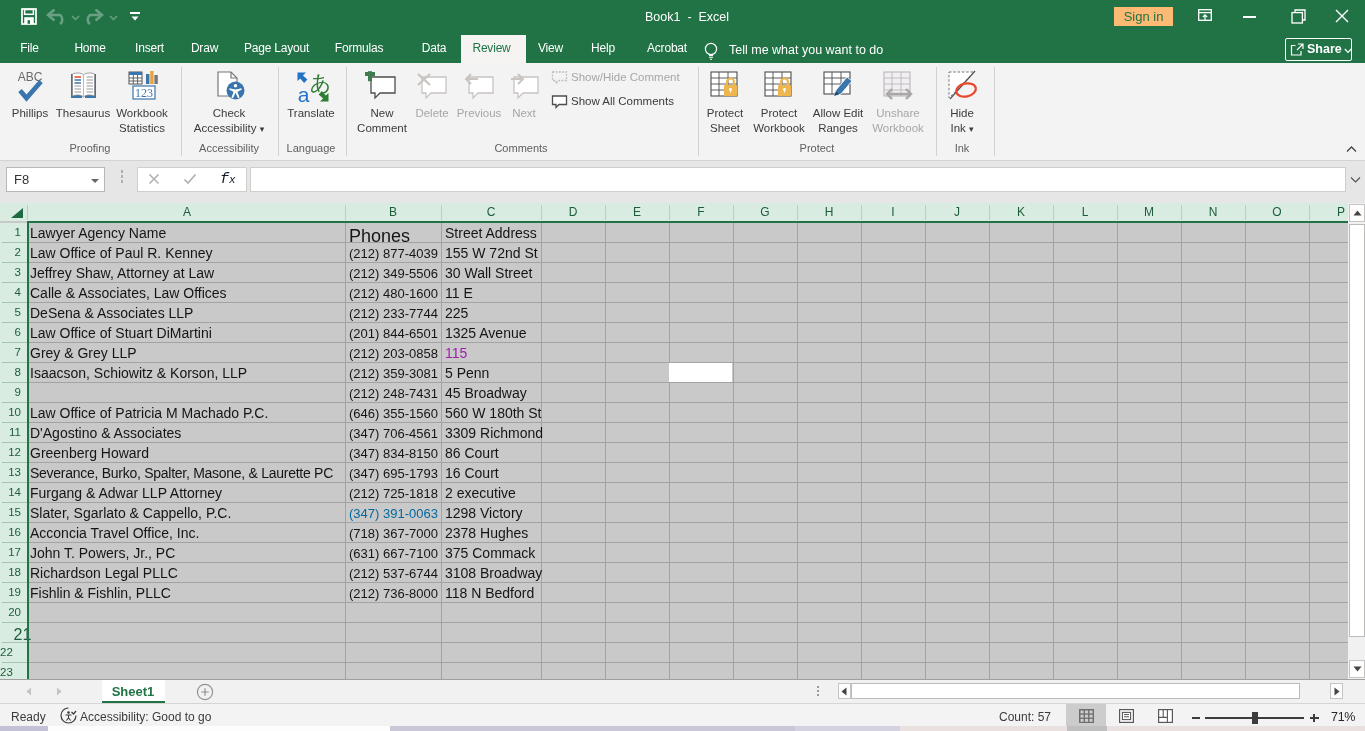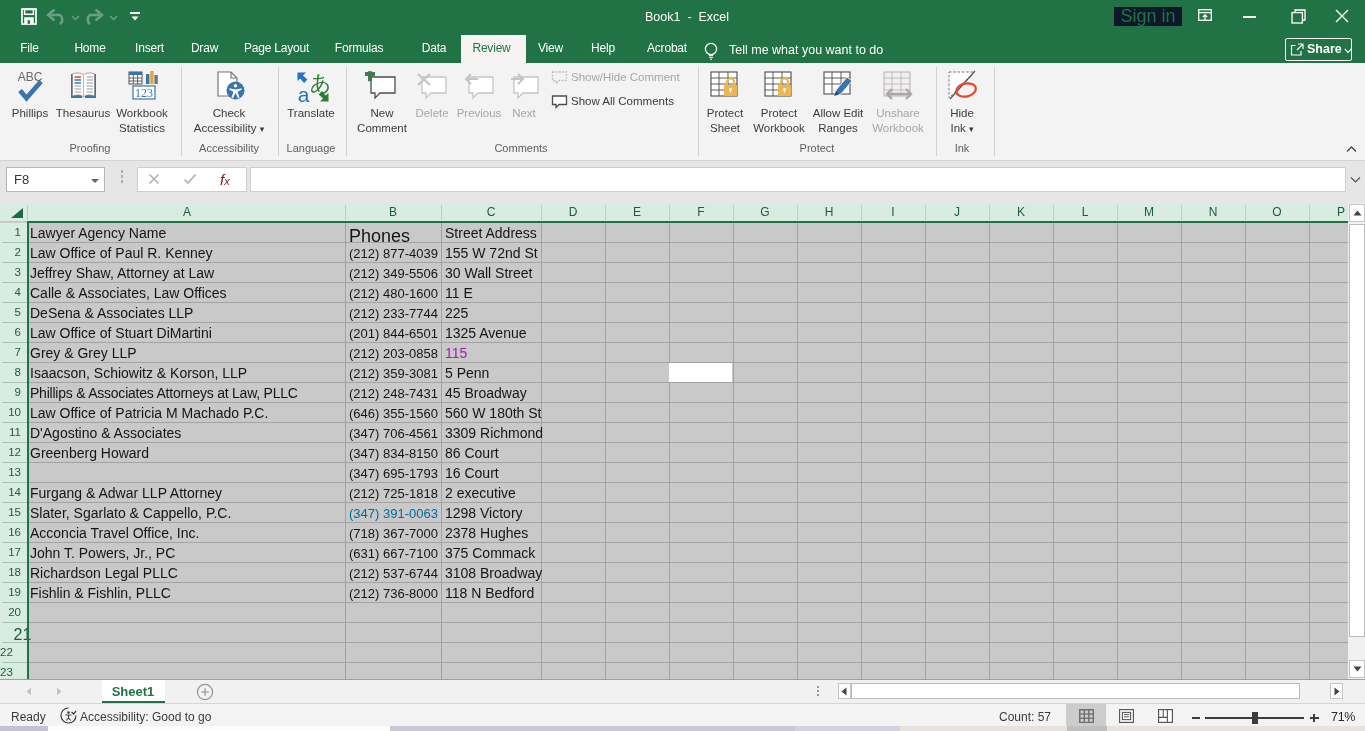--- a/index.html
+++ b/index.html
@@ -21,21 +21,21 @@
 <svg class="ab" style="left:84px;top:9px" width="34" height="16" viewBox="0 0 34 16">
 <path d="M17 6 H6 a5.5 5.5 0 0 0 0 9" fill="none" stroke="#69a083" stroke-width="2.6"></path>
 <path d="M11.5 0.5 L18 6 L11.5 11.5" fill="none" stroke="#69a083" stroke-width="2.6"></path>
 <path d="M26 7 l3.5 3.5 l3.5 -3.5" fill="none" stroke="#69a083" stroke-width="1.5"></path>
 </svg>
 <svg class="ab" style="left:128px;top:11px" width="14" height="12" viewBox="0 0 14 12">
 <rect x="2" y="1" width="10" height="2" fill="#fff"></rect>
 <path d="M3.5 5.5 L7 9.5 L10.5 5.5 Z" fill="#fff"></path>
 </svg>
 <div class="ab" style="left:645px;top:10px;width:160px;font-size:12.5px;color:#fff">Book1&nbsp; - &nbsp;Excel</div>
-<div class="ab" style="left:1114px;top:7px;width:68px;height:19px;background:#0f172a;color:#217346;font-size:18px;text-align:center;line-height:19px">Sign in</div>
+<div class="ab" style="left:1114px;top:7px;width:59px;height:19px;background:#fdba74;color:#217346;font-size:13px;text-align:center;line-height:19px">Sign in</div>
 <svg class="ab" style="left:1198px;top:9px" width="14" height="12" viewBox="0 0 14 12">
 <rect x="0.7" y="0.7" width="12.6" height="10.6" fill="none" stroke="#fff" stroke-width="1.3"></rect>
 <path d="M1 3.6 H13" stroke="#fff" stroke-width="1.3"></path>
 <path d="M7 11 V6.2 M4.8 8 L7 5.8 L9.2 8" fill="none" stroke="#fff" stroke-width="1.2"></path>
 </svg>
 <div class="ab" style="left:1243px;top:16px;width:13px;height:1.6px;background:#fff"></div>
 <svg class="ab" style="left:1291px;top:9px" width="15" height="15" viewBox="0 0 15 15">
 <rect x="1" y="3.6" width="10.4" height="10.4" fill="none" stroke="#fff" stroke-width="1.3"></rect>
 <path d="M4 3.6 V1 H14 V11 H11.5" fill="none" stroke="#fff" stroke-width="1.3"></path>
 </svg>
@@ -206,21 +206,21 @@
 <div class="ab" style="left:121px;top:9px;width:2px;height:3px;background:#b0b0b0"></div>
 <div class="ab" style="left:121px;top:14px;width:2px;height:3px;background:#b0b0b0"></div>
 <div class="ab" style="left:121px;top:19px;width:2px;height:3px;background:#b0b0b0"></div>
 <div class="ab" style="left:137px;top:6px;width:110px;height:25px;background:#fff;border:1px solid #d0cecb"></div>
 <svg class="ab" style="left:148px;top:12px" width="12" height="12" viewBox="0 0 12 12">
       <path d="M1.5 1.5 L10.5 10.5 M10.5 1.5 L1.5 10.5" stroke="#b3b1af" stroke-width="1.6"></path>
     </svg>
 <svg class="ab" style="left:183px;top:12px" width="14" height="12" viewBox="0 0 14 12">
       <path d="M1.5 6.5 L5 10 L12.5 1.5" fill="none" stroke="#b3b1af" stroke-width="1.7"></path>
     </svg>
-<div class="ab" style="left:220px;top:10px;font-size:15px;font-style:italic;font-family:Liberation Sans, sans-serif;color:#7f1d1d">f<span style="font-size:11px">x</span></div>
+<div class="ab" style="left:220px;top:10px;font-size:15px;font-style:italic;font-family:Liberation Mono, monospace;color:#0f172a">f<span style="font-size:11px">x</span></div>
 <div class="ab" style="left:250px;top:6px;width:1096px;height:25px;background:#fff;border:1px solid #d0cecb"></div>
 <svg class="ab" style="left:1350px;top:15px" width="11" height="7" viewBox="0 0 11 7">
       <path d="M1 1.5 L5.5 6 L10 1.5" fill="none" stroke="#555" stroke-width="1.2"></path>
     </svg>
 </div>
 <div class="ab" style="left:0;top:203px;width:1365px;height:476px;overflow:hidden;background:#c9c9c9">
 <div class="ab" style="left:1348px;top:0;width:17px;height:476px;background:#f1f1f1"></div>
 <div class="ab" style="left:0;top:0;width:1348px;height:18px;background:#d8ece1"></div>
 <svg class="ab" style="left:10px;top:5px" width="14" height="11" viewBox="0 0 14 11">
       <path d="M13 0 V10 H1 Z" fill="#1e6a40"></path>
@@ -361,32 +361,32 @@
 <div class="ab" style="left:445px;top:102px;font-size:14px;color:#151515;white-space:nowrap">225</div>
 <div class="ab" style="left:30px;top:122px;font-size:14px;color:#151515;white-space:nowrap;">Law Office of Stuart DiMartini</div>
 <div class="ab" style="left:349px;top:123px;font-size:13px;color:#151515;white-space:nowrap">(201) 844-6501</div>
 <div class="ab" style="left:445px;top:122px;font-size:14px;color:#151515;white-space:nowrap">1325 Avenue</div>
 <div class="ab" style="left:30px;top:142px;font-size:14px;color:#151515;white-space:nowrap;">Grey &amp; Grey LLP</div>
 <div class="ab" style="left:349px;top:143px;font-size:13px;color:#151515;white-space:nowrap">(212) 203-0858</div>
 <div class="ab" style="left:445px;top:142px;font-size:14px;color:#a21caf;white-space:nowrap">115</div>
 <div class="ab" style="left:30px;top:162px;font-size:14px;color:#151515;white-space:nowrap;">Isaacson, Schiowitz &amp; Korson, LLP</div>
 <div class="ab" style="left:349px;top:163px;font-size:13px;color:#151515;white-space:nowrap">(212) 359-3081</div>
 <div class="ab" style="left:445px;top:162px;font-size:14px;color:#151515;white-space:nowrap">5 Penn</div>
-<div class="ab" style="left:30px;top:182px;font-size:14px;color:#151515;white-space:nowrap;letter-spacing:-0.23px;">Phillips &amp; Associates Attorneys at Law, PLLC</div>
 <div class="ab" style="left:349px;top:183px;font-size:13px;color:#151515;white-space:nowrap">(212) 248-7431</div>
 <div class="ab" style="left:445px;top:182px;font-size:14px;color:#151515;white-space:nowrap">45 Broadway</div>
 <div class="ab" style="left:30px;top:202px;font-size:14px;color:#151515;white-space:nowrap;">Law Office of Patricia M Machado P.C.</div>
 <div class="ab" style="left:349px;top:203px;font-size:13px;color:#151515;white-space:nowrap">(646) 355-1560</div>
 <div class="ab" style="left:445px;top:202px;font-size:14px;color:#151515;white-space:nowrap">560 W 180th St</div>
 <div class="ab" style="left:30px;top:222px;font-size:14px;color:#151515;white-space:nowrap;">D'Agostino &amp; Associates</div>
 <div class="ab" style="left:349px;top:223px;font-size:13px;color:#151515;white-space:nowrap">(347) 706-4561</div>
 <div class="ab" style="left:445px;top:222px;font-size:14px;color:#151515;white-space:nowrap">3309 Richmond</div>
 <div class="ab" style="left:30px;top:242px;font-size:14px;color:#151515;white-space:nowrap;">Greenberg Howard</div>
 <div class="ab" style="left:349px;top:243px;font-size:13px;color:#151515;white-space:nowrap">(347) 834-8150</div>
 <div class="ab" style="left:445px;top:242px;font-size:14px;color:#151515;white-space:nowrap">86 Court</div>
+<div class="ab" style="left:30px;top:262px;font-size:14px;color:#151515;white-space:nowrap;letter-spacing:-0.27px;">Severance, Burko, Spalter, Masone, &amp; Laurette PC</div>
 <div class="ab" style="left:349px;top:263px;font-size:13px;color:#151515;white-space:nowrap">(347) 695-1793</div>
 <div class="ab" style="left:445px;top:262px;font-size:14px;color:#151515;white-space:nowrap">16 Court</div>
 <div class="ab" style="left:30px;top:282px;font-size:14px;color:#151515;white-space:nowrap;">Furgang &amp; Adwar LLP Attorney</div>
 <div class="ab" style="left:349px;top:283px;font-size:13px;color:#151515;white-space:nowrap">(212) 725-1818</div>
 <div class="ab" style="left:445px;top:282px;font-size:14px;color:#151515;white-space:nowrap">2 executive</div>
 <div class="ab" style="left:30px;top:302px;font-size:14px;color:#151515;white-space:nowrap;">Slater, Sgarlato &amp; Cappello, P.C.</div>
 <div class="ab" style="left:349px;top:303px;font-size:13px;color:#0369a1;white-space:nowrap">(347) 391-0063</div>
 <div class="ab" style="left:445px;top:302px;font-size:14px;color:#151515;white-space:nowrap">1298 Victory</div>
 <div class="ab" style="left:30px;top:322px;font-size:14px;color:#151515;white-space:nowrap;">Acconcia Travel Office, Inc.</div>
 <div class="ab" style="left:349px;top:323px;font-size:13px;color:#151515;white-space:nowrap">(718) 367-7000</div>

